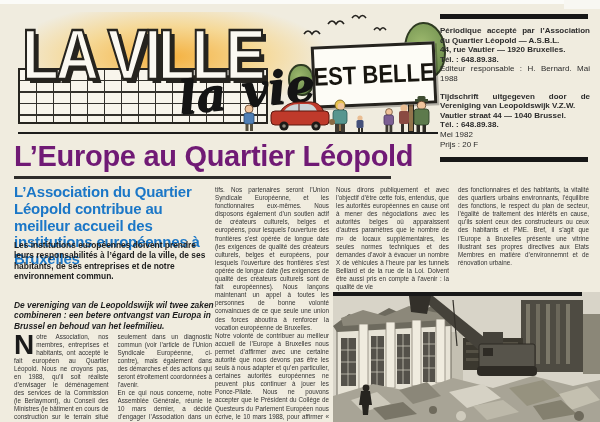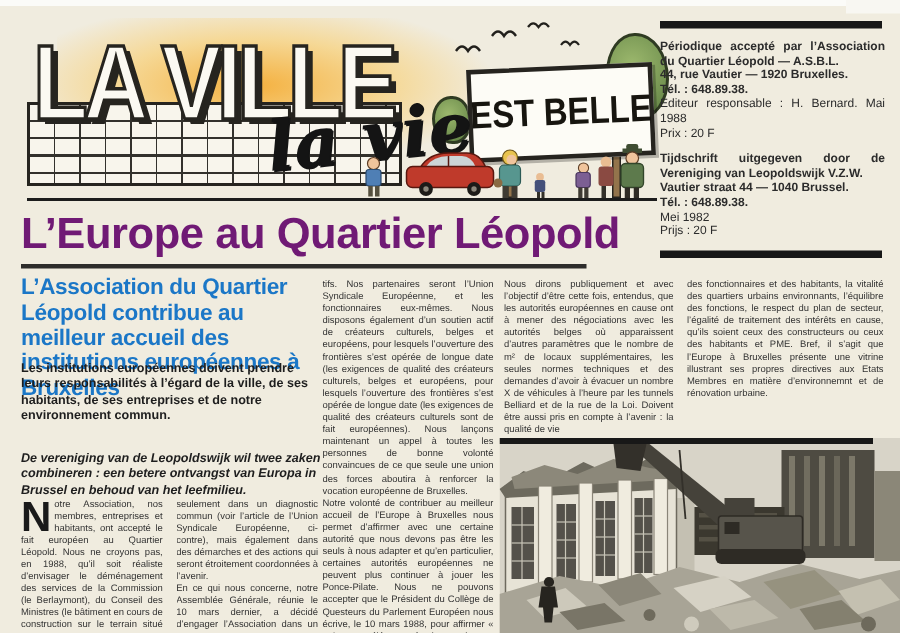--- a/index.html
+++ b/index.html
@@ -181,21 +181,20 @@
     <div class="ground-line"></div>
   </div>
 
   <aside class="colophon">
     <div class="bar top"></div>
     <div class="blk">
       <p class="b">Périodique accepté par l’As­sociation du Quartier Léo­pold — A.S.B.L.</p>
       <p class="b">44, rue Vautier — 1920 Bruxelles.</p>
       <p class="b">Tél. : 648.89.38.</p>
       <p>Editeur responsable : H. Ber­nard. Mai 1988</p>
-      <p>Prix : 20 F</p>
     </div>
     <div class="blk sp">
       <p class="b">Tijdschrift uitgegeven door de Vereniging van Leo­poldswijk V.Z.W.</p>
       <p class="b">Vautier straat 44 — 1040 Brussel.</p>
       <p class="b">Tél. : 648.89.38.</p>
       <p>Mei 1982</p>
       <p>Prijs : 20 F</p>
     </div>
     <div class="bar bottom"></div>
   </aside>

